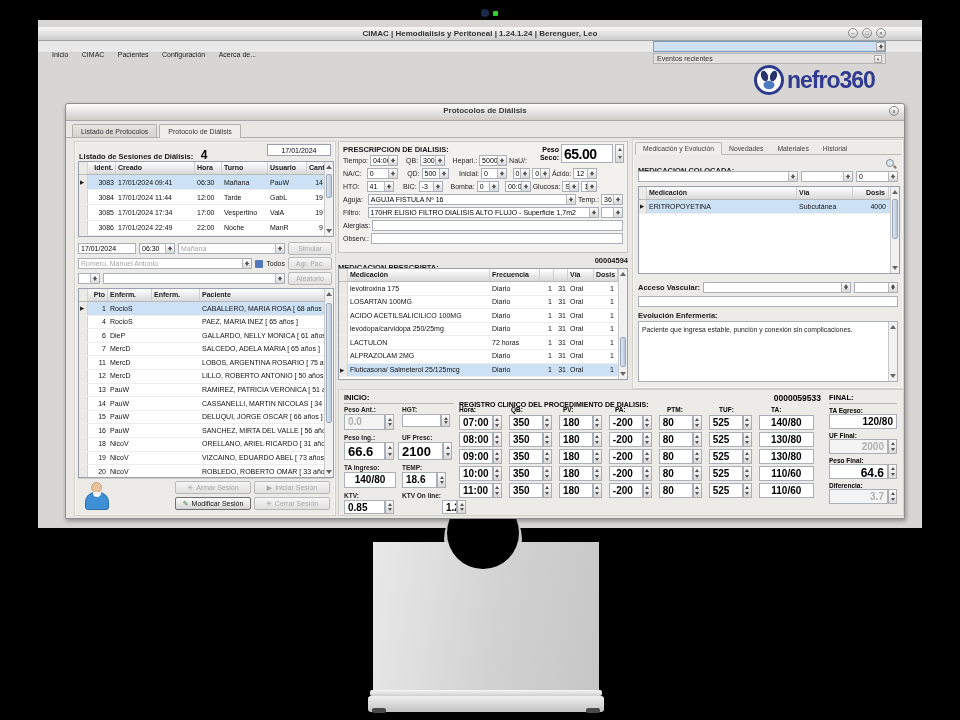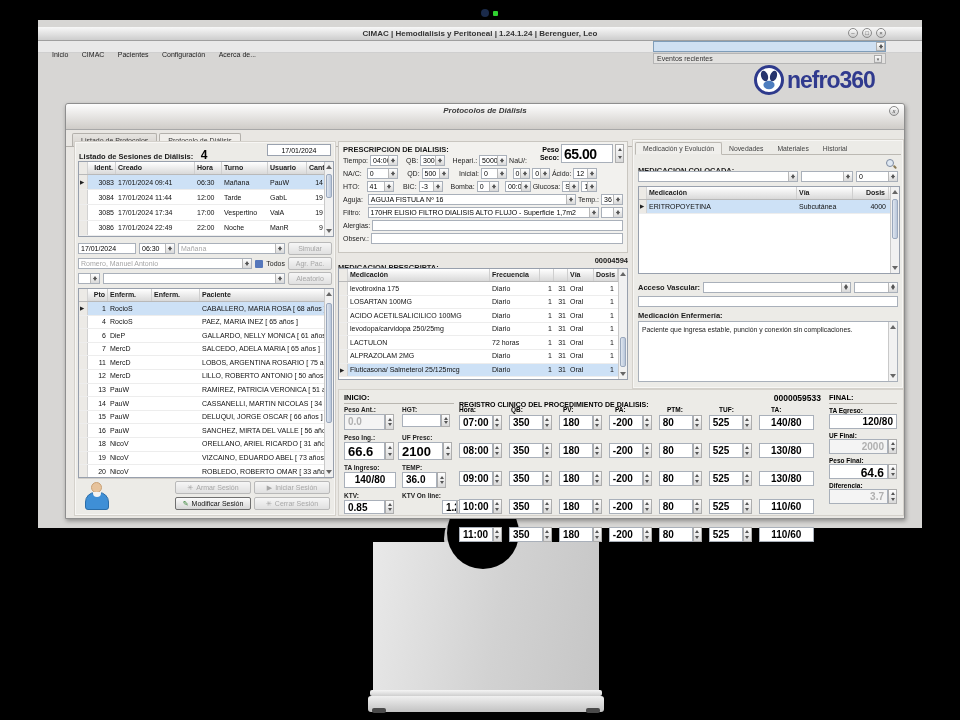--- a/index.html
+++ b/index.html
@@ -33,21 +33,21 @@
   #events-combo .fill{flex:1;}
   #events-bar{position:absolute;left:653px;top:53px;width:233px;height:11px;background:#e2e1df;border:1px solid #b5b5b5;
     font-size:7px;color:#333;padding:1px 3px;display:flex;justify-content:space-between;}
   #events-bar .sq{width:8px;height:8px;border:1px solid #aaa;background:linear-gradient(#fafafa,#ddd);font-size:5px;line-height:7px;text-align:center;color:#666;}
   #logo{position:absolute;left:753px;top:63px;width:150px;height:34px;display:flex;align-items:center;}
   #logo .txt{font-size:23px;font-weight:bold;color:#303a8e;letter-spacing:-1px;margin-left:2px;}
 
   
   #win{position:absolute;left:65px;top:103px;width:840px;height:416px;background:#e9e7e3;
     border:1px solid #8e8e8e;border-radius:3px 3px 0 0;box-shadow:1px 2px 4px rgba(0,0,0,.35);}
-  #wtitle{height:26px;background:linear-gradient(#fdfdfd,#cfccc8);border-bottom:1px solid #a8a8a8;border-radius:3px 3px 0 0;position:relative;font-style:italic;}
+  #wtitle{height:17px;background:linear-gradient(#fdfdfd,#cfccc8);border-bottom:1px solid #a8a8a8;border-radius:3px 3px 0 0;position:relative;}
   #wtitle .t{display:block;text-align:center;font-size:8px;font-weight:bold;color:#3a3a3a;line-height:14px;}
   #wclose{position:absolute;right:5px;top:2px;width:10px;height:10px;border-radius:50%;border:1px solid #888;
     background:linear-gradient(#fff,#ccc);font-size:6px;line-height:8px;text-align:center;color:#444;}
   #tabstrip{height:17px;border-bottom:1px solid #b3b0ab;padding-left:6px;display:flex;align-items:flex-end;}
   .tab{font-size:7px;color:#333;padding:3px 8px 2px;border:1px solid #b3b0ab;border-bottom:none;border-radius:2px 2px 0 0;
     background:linear-gradient(#e6e4e0,#d6d3ce);margin-right:2px;}
   .tab.active{background:#f0eeea;font-weight:normal;position:relative;top:1px;padding-bottom:3px;}
 
   .panel{position:absolute;background:#ecebe7;border:1px solid #d4d1cb;box-shadow:inset 0 0 0 1px #f7f6f4;}
   .lbl{font-size:7px;color:#222;}
@@ -166,21 +166,21 @@
     white-space:nowrap;overflow:hidden;}
   .bigbox.g{color:#b0b0b0;background:#f4f4f4;}
   .spin.tall{height:15px;}
 
   #registro{position:absolute;left:120px;top:3px;width:362px;bottom:3px;}
   #reg-title{font-size:7px;font-weight:bold;white-space:nowrap;}
   #reg-code{position:absolute;right:0;top:0;font-size:8.5px;font-weight:bold;}
   #reg-heads{position:absolute;left:0;top:13px;display:flex;}
   .regh{width:45px;margin-right:7px;font-size:6.5px;font-weight:bold;}
   .regh.last{width:58px;}
-  #registro-rows{position:absolute;left:0;top:22px;right:0;bottom:0;display:flex;flex-direction:column;gap:13px;}
+  #registro-rows{position:absolute;left:0;top:22px;right:0;bottom:0;display:flex;flex-direction:column;gap:2px;}
   .regrow{display:flex;height:15px;}
   .regcell{width:45px;margin-right:7px;display:flex;}
   .regcell .bigbox{flex:1;}
   .regcell.last{width:58px;}
   .regcell.last .bigbox{text-align:center;}
 
   #final{position:absolute;left:490px;top:3px;width:68px;bottom:3px;}
   .flbl{font-size:6.5px;font-weight:bold;margin-top:3px;}
   .fbox{display:flex;height:15px;}
   .fbox .bigbox{flex:1;text-align:right;}
@@ -737,21 +737,21 @@
       <span class="field flex1">
           <span class="fv"></span>
           <span class="spin"></span>
         </span>
       <span class="field" style="width:44px;">
           <span class="fv"></span>
           <span class="spin"></span>
         </span>
     </div>
     <div id="acceso-inp"></div>
-    <span class="blbl" id="evol-lbl">Medicación Enfermería:</span>
+    <span class="blbl" id="evol-lbl">Evolución Enfermería:</span>
     <div id="evol-box">
       <div class="txt">Paciente que ingresa estable, punción y conexión sin complicaciones.</div>
       <div class="vscroll"></div>
     </div>
   </div>
 
   <div id="band">
 
     <div id="inicio">
       <div class="sect-title">INICIO:</div>
@@ -774,21 +774,21 @@
       <div class="ibox" style="left:54px;top:49px;width:54px;height:18px;">
         <span class="bigbox" style="flex:1;font-size:13px;">2100</span>
           <span class="spin tall" style="height:18px;"></span>
       </div>
       <span class="ilbl" style="left:0;top:71px;">TA Ingreso:</span>
       <span class="ilbl" style="left:58px;top:71px;">TEMP:</span>
       <div class="ibox" style="left:0;top:79px;width:52px;height:16px;">
         <span class="bigbox" style="flex:1;text-align:center;">140/80</span>
       </div>
       <div class="ibox" style="left:58px;top:79px;width:44px;height:16px;">
-        <span class="bigbox" style="flex:1;">36.0</span>
+        <span class="bigbox" style="flex:1;">18.6</span>
           <span class="spin tall" style="height:16px;"></span>
       </div>
       <span class="ilbl" style="left:0;top:99px;">KTV:</span>
       <span class="ilbl" style="left:58px;top:99px;">KTV On line:</span>
       <div class="ibox" style="left:0;top:107px;width:50px;height:14px;">
         <span class="bigbox" style="flex:1;">0.85</span>
           <span class="spin tall" style="height:14px;"></span>
       </div>
       <div class="ibox" style="left:58px;top:107px;width:24px;height:14px;margin-left:40px;">
         <span class="bigbox" style="flex:1;">1.20</span>

